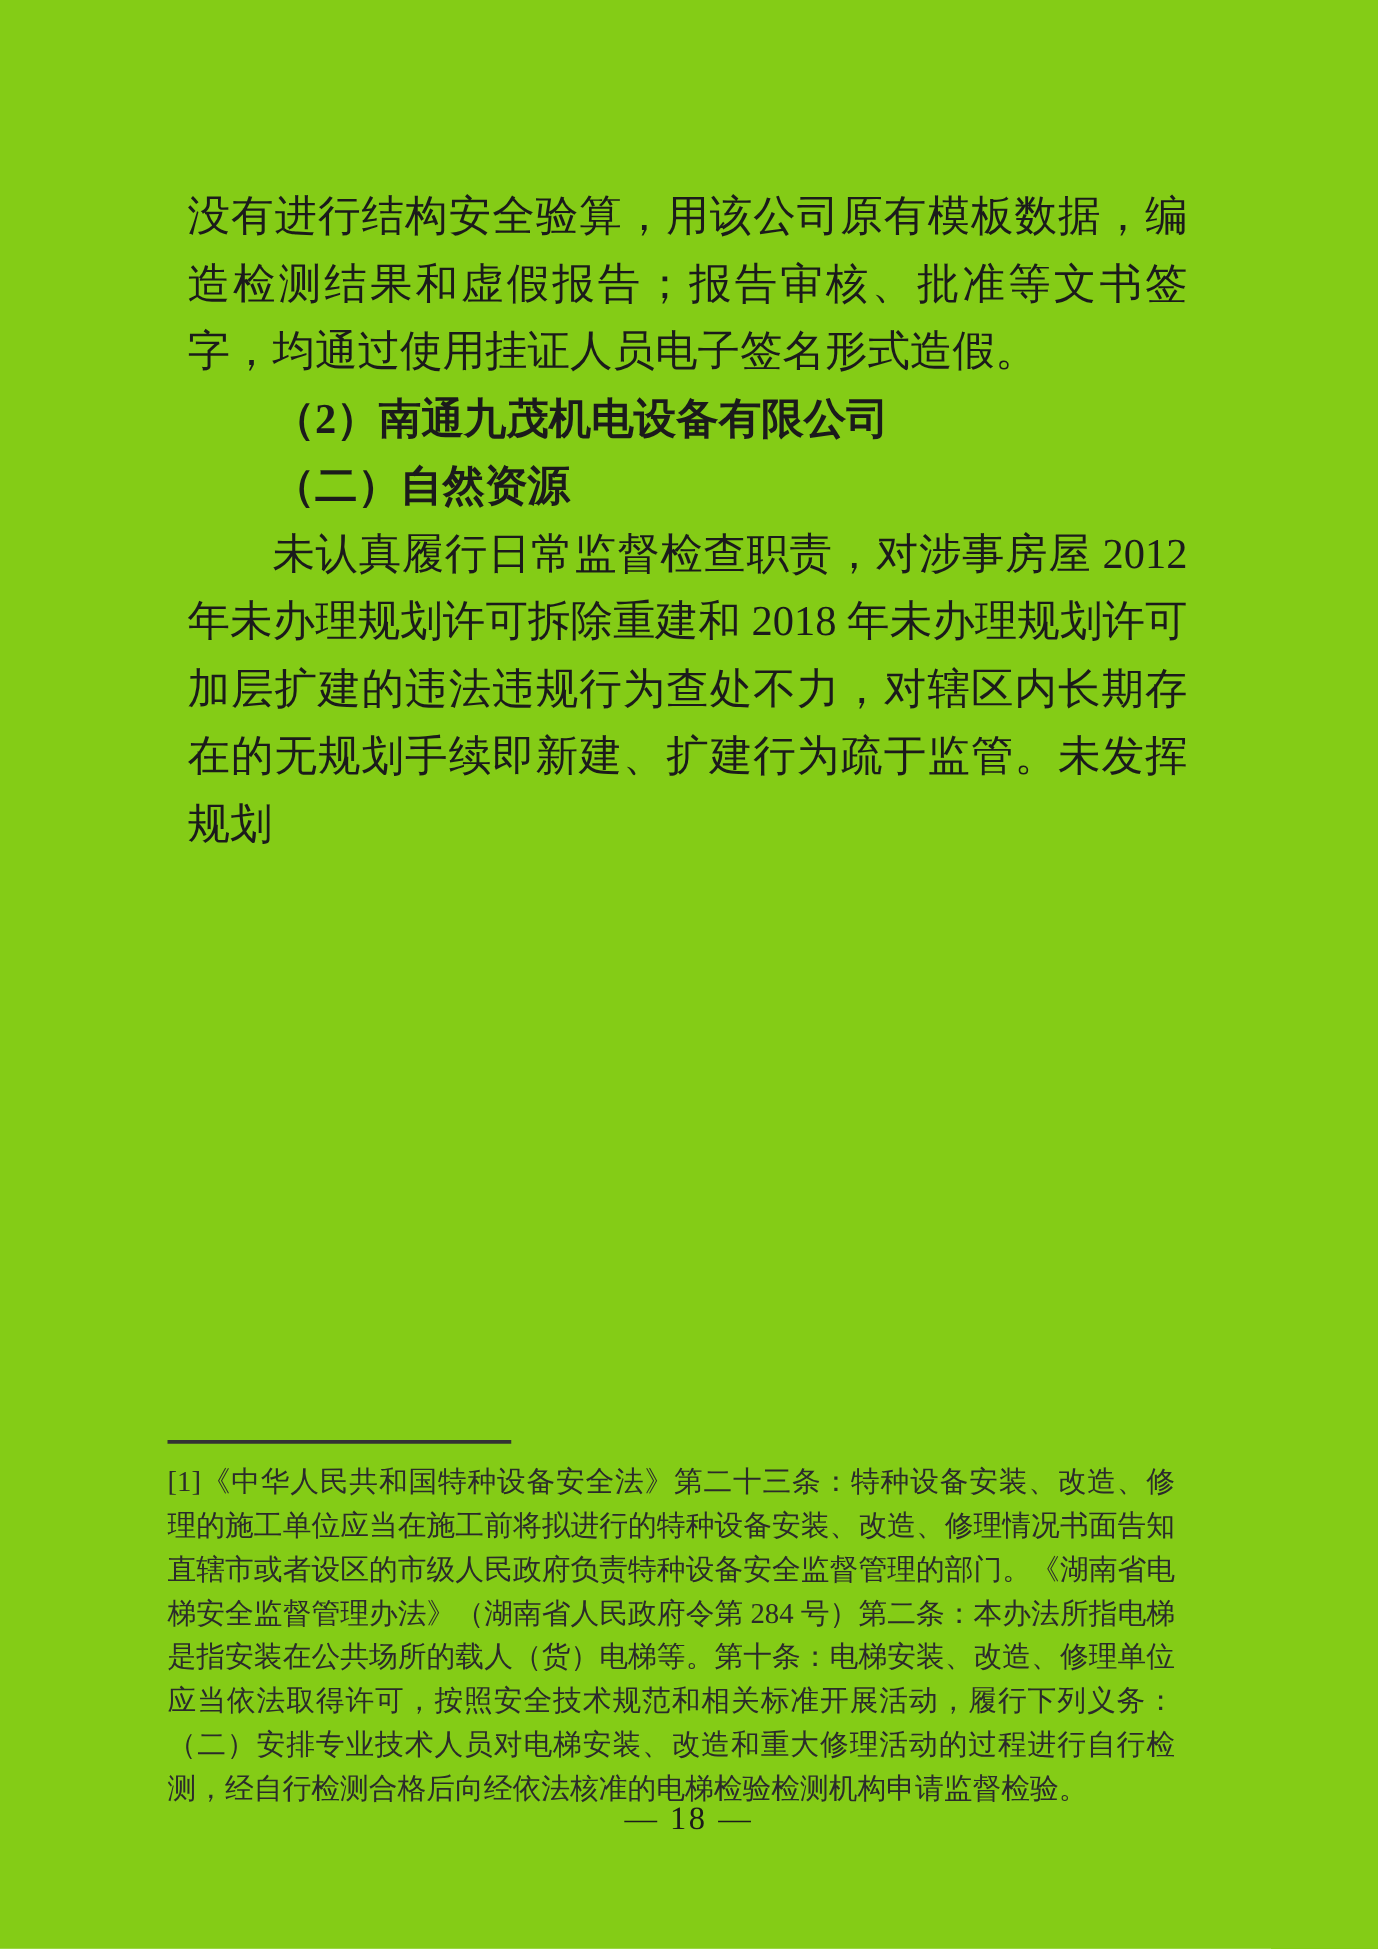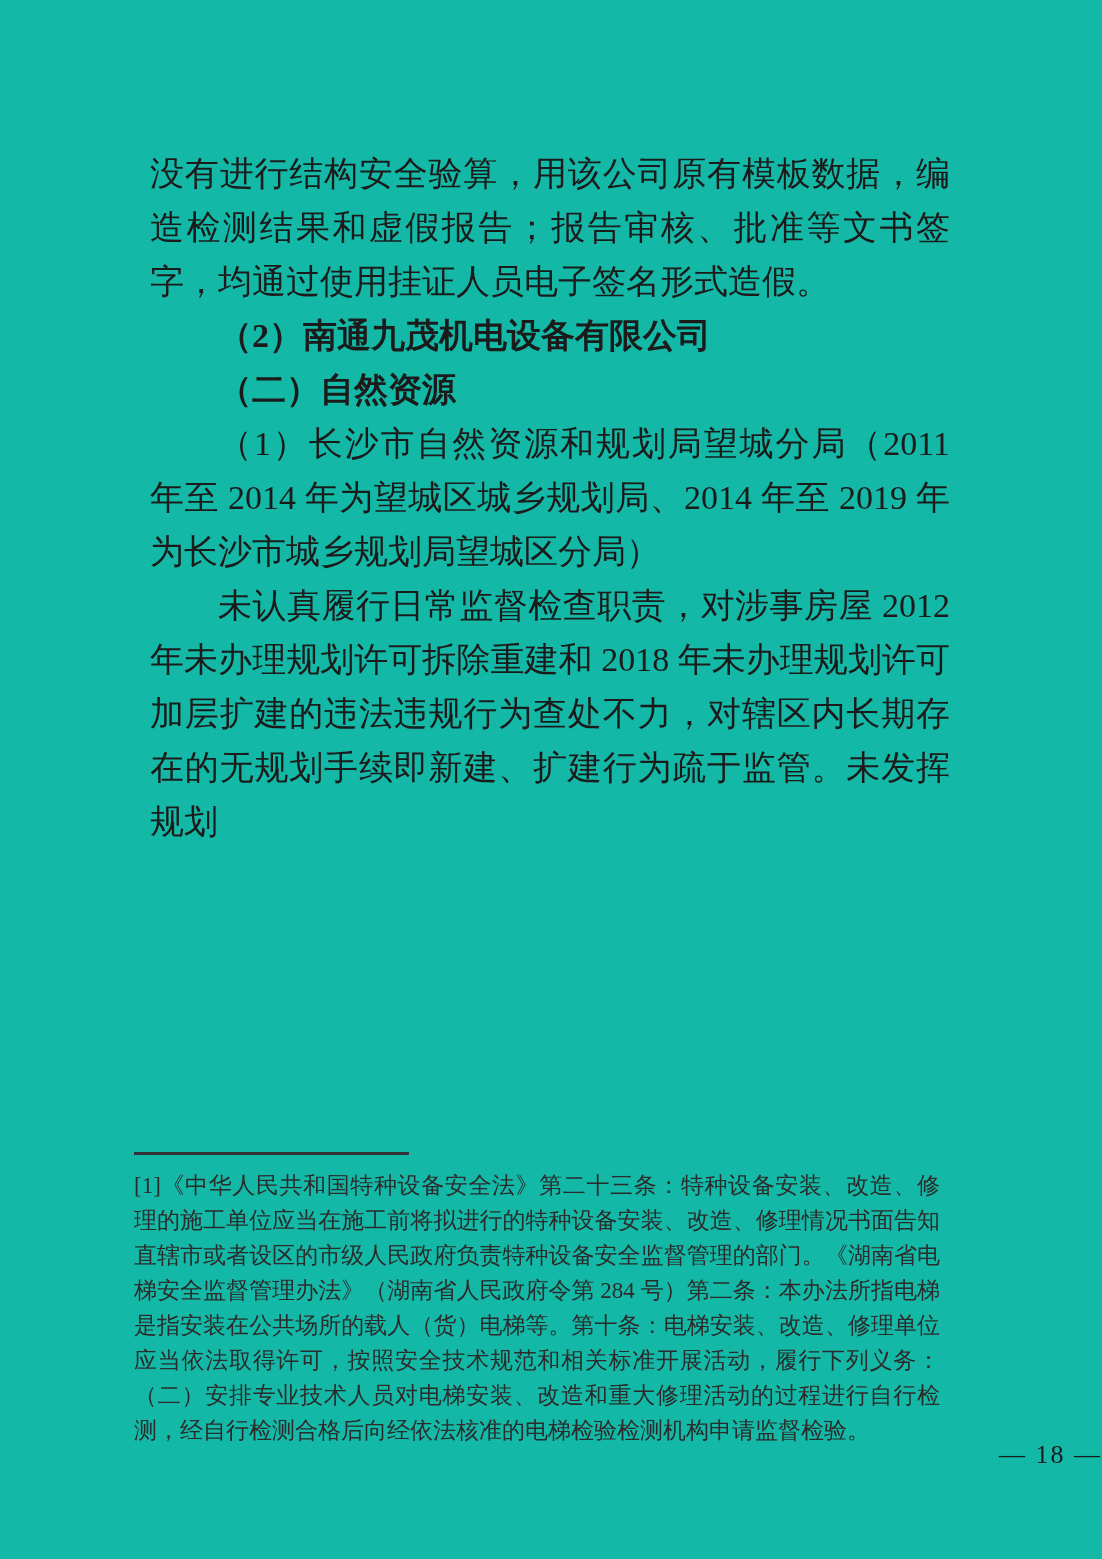--- a/index.html
+++ b/index.html
@@ -2,21 +2,21 @@
 <html lang="zh"><head>
 <meta charset="utf-8">
 <style>
   html, body { margin: 0; padding: 0; }
   body { background: #ffffff; }
 
   .page {
     position: relative;
     width: 1102px;
     height: 1559px;
-    background: #14b8a6;
+    background: #84cc16;
     font-family: "Liberation Serif", "DejaVu Serif", serif;
     color: #1b1b1b;
     overflow: hidden;
   }
 
   
   .body-text {
     position: absolute;
     left: 150px;
     top: 147px;
@@ -57,41 +57,40 @@
     background: #333333;
     margin-bottom: 13px;
   }
 
   
   .page-number {
     position: absolute;
     left: 0;
     top: 1440px;
     width: 100%;
-    text-align: right;
+    text-align: center;
     font-size: 26px;
     letter-spacing: 2px;
     color: #1b1b1b;
   }
 </style>
 </head>
 <body>
 
 <div class="page">
 
   <div class="body-text">
     <p class="para no-indent">没有进行结构安全验算，用该公司原有模板数据，编造检测结果和虚假报告；报告审核、批准等文书签字，均通过使用挂证人员电子签名形式造假。</p>
 
     <p class="para subheading">（2）南通九茂机电设备有限公司</p>
 
 
     <p class="para heading">（二）自然资源</p>
 
 
-    <p class="para">（1）长沙市自然资源和规划局望城分局（2011 年至 2014 年为望城区城乡规划局、2014 年至 2019 年为长沙市城乡规划局望城区分局）</p>
 
     <p class="para">未认真履行日常监督检查职责，对涉事房屋 2012 年未办理规划许可拆除重建和 2018 年未办理规划许可加层扩建的违法违规行为查处不力，对辖区内长期存在的无规划手续即新建、扩建行为疏于监管。未发挥规划</p>
   </div>
 
   <div class="footnote">
     <div class="footnote-rule"></div>
     <p><span>[1]</span><span>《中华人民共和国特种设备安全法》第二十三条：特种设备安装、改造、修理的施工单位应当在施工前将拟进行的特种设备安装、改造、修理情况书面告知直辖市或者设区的市级人民政府负责特种设备安全监督管理的部门。《湖南省电梯安全监督管理办法》（湖南省人民政府令第 284 号）第二条：本办法所指电梯是指安装在公共场所的载人（货）电梯等。第十条：电梯安装、改造、修理单位应当依法取得许可，按照安全技术规范和相关标准开展活动，履行下列义务：（二）安排专业技术人员对电梯安装、改造和重大修理活动的过程进行自行检测，经自行检测合格后向经依法核准的电梯检验检测机构申请监督检验。</span></p>
   </div>
 
   <div class="page-number">— 18 —</div>

